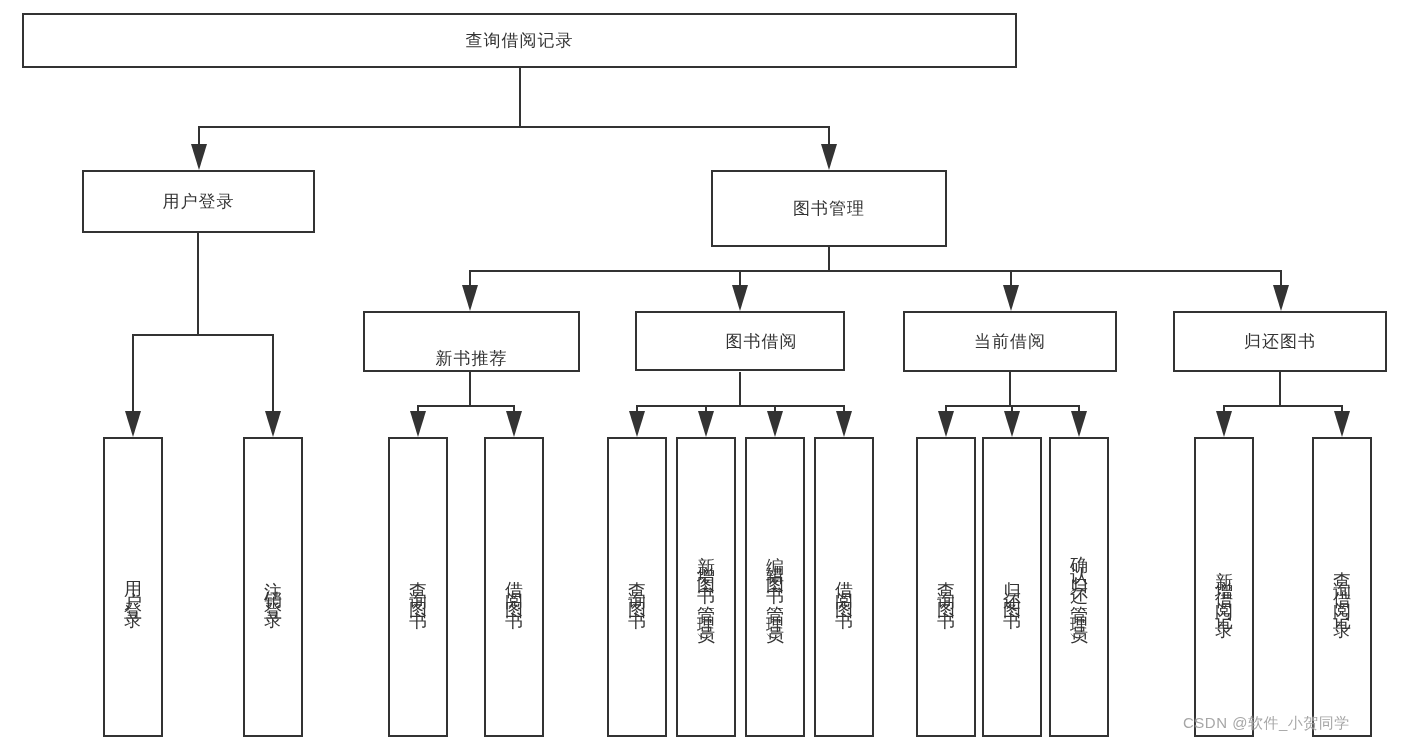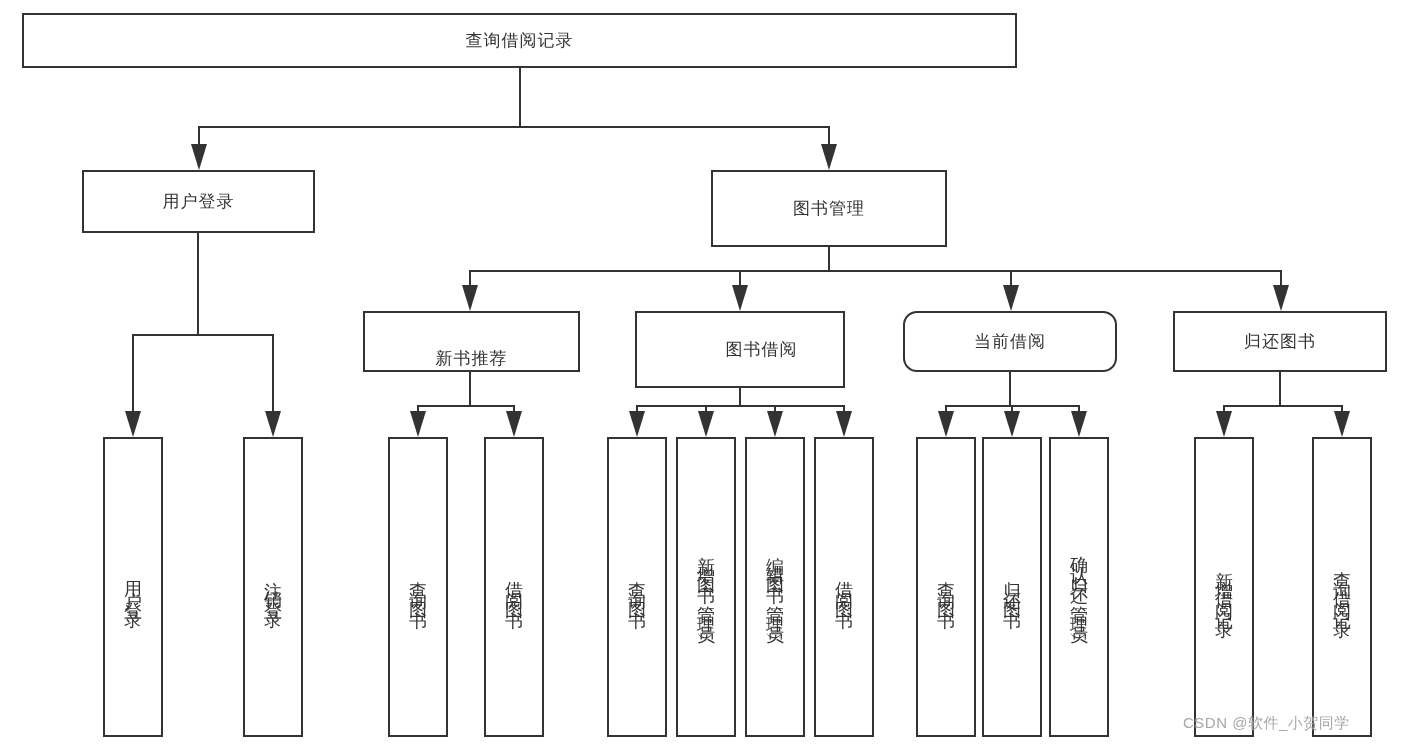--- a/index.html
+++ b/index.html
@@ -146,24 +146,24 @@
   <div class="box" style="left:82px; top:170px; width:233px; height:63px;">
     <span class="hlabel">用户登录</span>
   </div>
   <div class="box" style="left:711px; top:170px; width:236px; height:77px;">
     <span class="hlabel">图书管理</span>
   </div>
 
   <div class="box" style="left:363px; top:311px; width:217px; height:61px;align-items:flex-end;">
     <span class="hlabel">新书推荐</span>
   </div>
-  <div class="box" style="left:635px; top:311px; width:210px; height:77px;padding-left:43px;">
+  <div class="box" style="left:635px; top:311px; width:210px; height:60px;padding-left:43px;">
     <span class="hlabel">图书借阅</span>
   </div>
-  <div class="box" style="left:903px; top:311px; width:214px; height:61px;border-radius:14px;">
+  <div class="box" style="left:903px; top:311px; width:214px; height:61px;">
     <span class="hlabel">当前借阅</span>
   </div>
   <div class="box" style="left:1173px; top:311px; width:214px; height:61px;">
     <span class="hlabel">归还图书</span>
   </div>
 
   <div class="box" style="left:103px; top:437px; width:60px; height:300px;">
     <span class="vlabel">用户登录</span>
   </div>
   <div class="box" style="left:243px; top:437px; width:60px; height:300px;">

